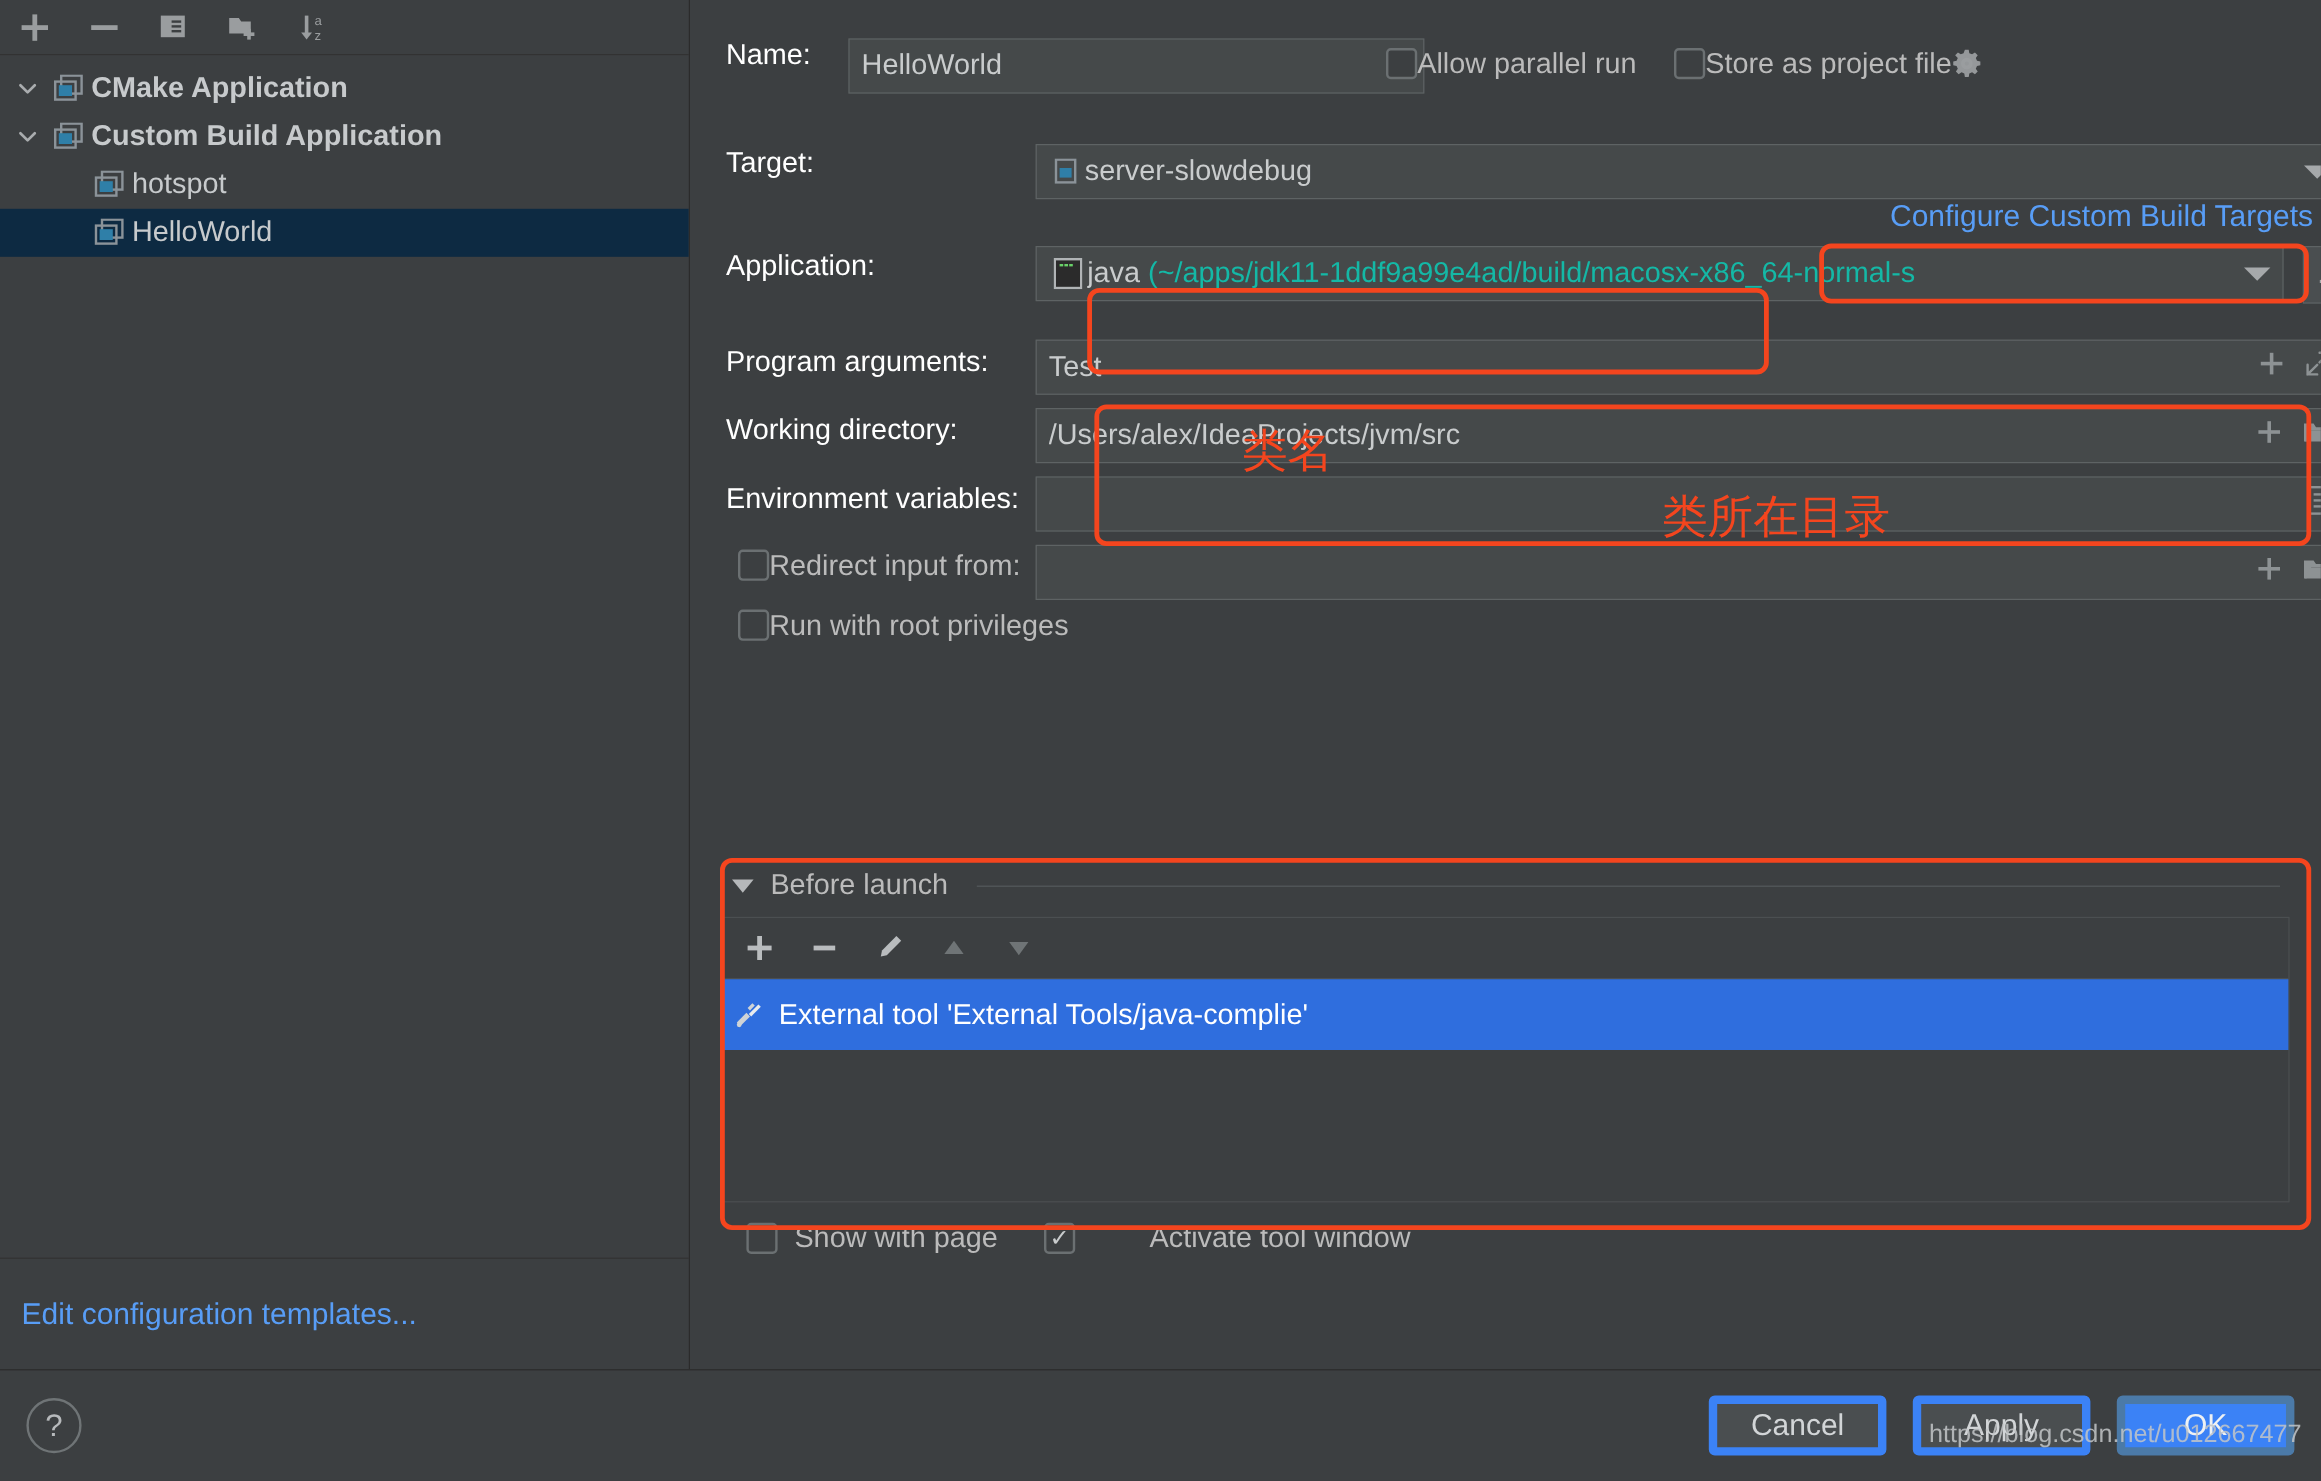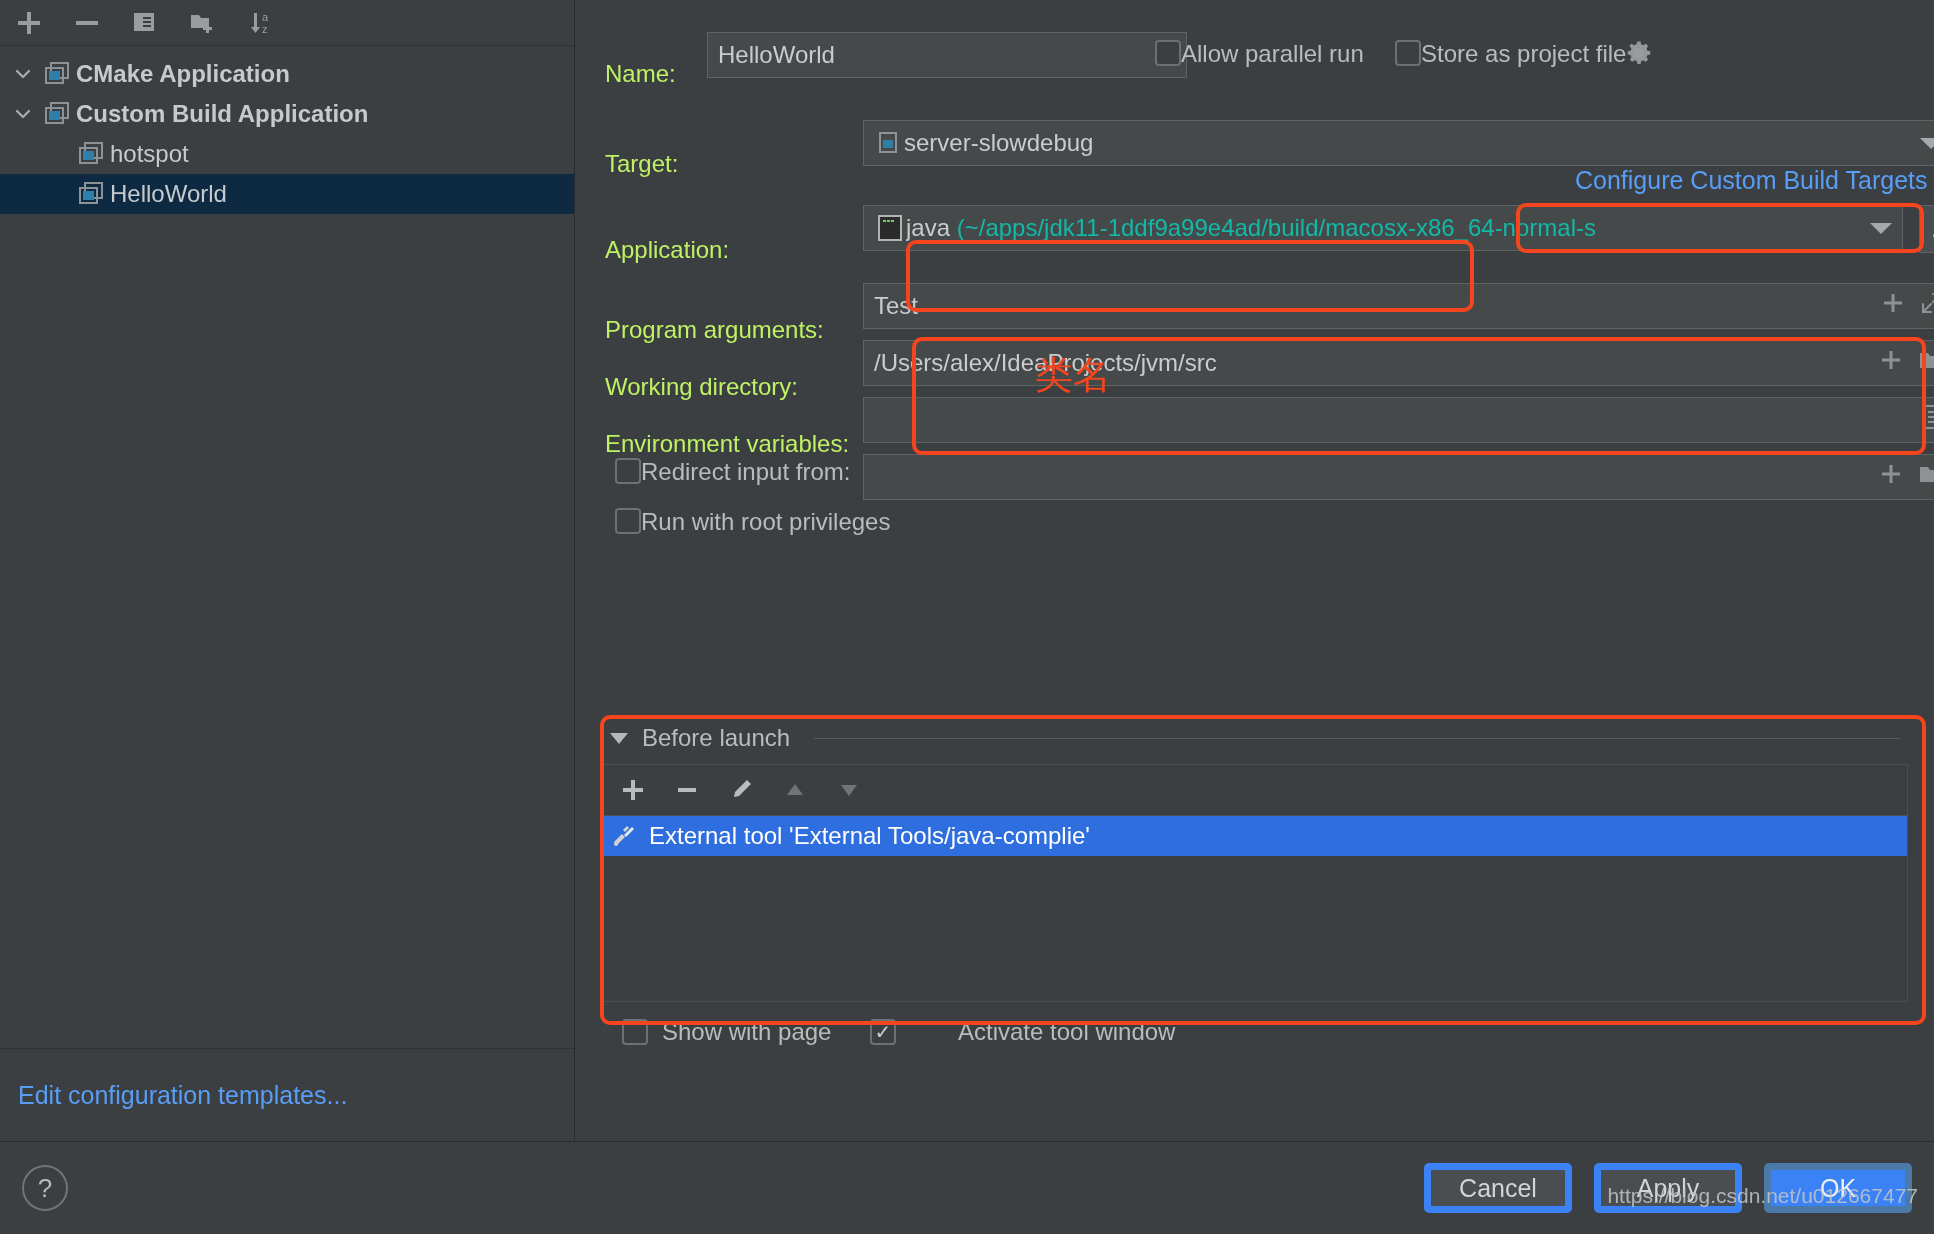--- a/index.html
+++ b/index.html
@@ -108,23 +108,22 @@
     padding: 0;
     min-width: 0;
   }
   .row {
     position: absolute;
     display: flex;
     align-items: center;
   }
   .flabel {
     font-size: 24px;
-    color: #bef264;
+    color: #ffffff;
     white-space: nowrap;
-    margin-top: 28px;
   }
   .field {
     background: #45494a;
     border: 1px solid #5e6364;
     height: 46px;
     display: flex;
     align-items: center;
     font-size: 24px;
     color: #c9cccd;
     padding: 0 10px;
@@ -232,21 +231,21 @@
     border-bottom: 1px solid #4b4f51;
   }
   .bl-tb-btn {
     width: 40px; height: 40px;
     display: flex; align-items: center; justify-content: center;
     color: #b9bcbe;
   }
   .bl-tb-btn.disabled { color: #6f7476; }
   .bl-list { flex: 1 1 auto; }
   .bl-item {
-    height: 40px;
+    height: 59px;
     display: flex;
     align-items: center;
     gap: 12px;
     padding-left: 10px;
     background: #2f6ede;
     color: #ffffff;
     font-size: 24px;
   }
 
   
@@ -627,20 +626,21 @@
         <span class="tick">✓</span>
       </span>
     <span class="cb-label" style="font-size:24px;margin-left:48px;">Activate tool window</span>
   </div>
 
   <div class="redbox" style="left:1516px; top:203px; width:400px; height:42px;"></div>
   <div class="redbox" style="left:906px; top:240px; width:560px; height:64px;"></div>
   <div class="redbox" style="left:912px; top:337px; width:1006px; height:110px;"></div>
   <div class="redbox" style="left:600px; top:715px; width:1318px; height:302px;"></div>
   <div class="redtext" style="left:1035px; top:350px;">类名</div>
+  <div class="redtext" style="left:1385px; top:405px;">类所在目录</div>
 
   <div class="footer">
     <div class="help-btn">?</div>
     <div class="btns">
       <div class="btn">Cancel</div>
       <div class="btn">Apply</div>
       <div class="btn primary">OK</div>
     </div>
     <div class="watermark">https://blog.csdn.net/u012667477</div>
   </div>

